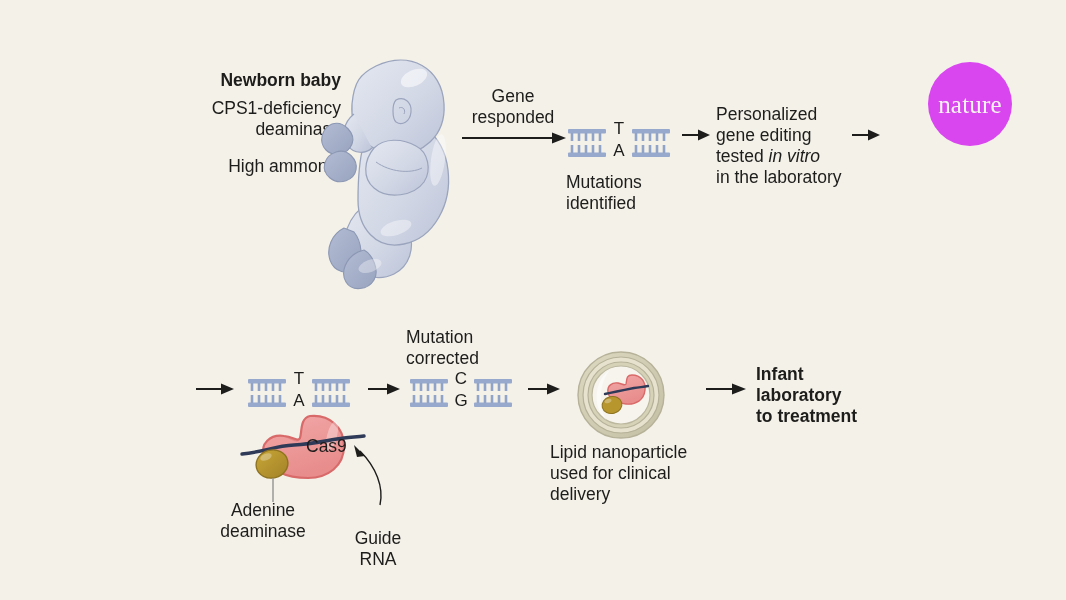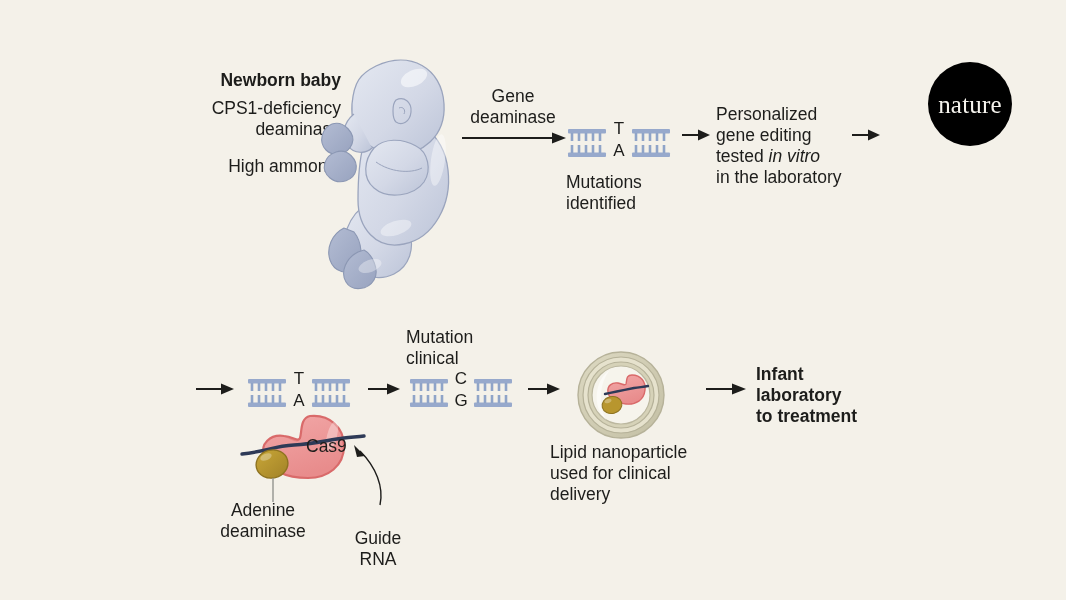--- a/index.html
+++ b/index.html
@@ -15,21 +15,21 @@
   .abs{position:absolute;}
   .txt{font-size:17.5px;line-height:21px;color:#1d1d1b;white-space:pre-line;}
   .bold{font-weight:bold;}
   .ital{font-style:italic;text-align:right;}
   .ctr{text-align:center;}
   .rgt{text-align:right;}
   .lft{text-align:left;}
   svg{display:block;overflow:visible;}
   .nature-logo{
     width:84px;height:84px;border-radius:50%;
-    background:#000000;
+    background:#d946ef;
     display:flex;align-items:center;justify-content:center;
   }
   .nature-logo span{
     font-family:"Liberation Serif", serif;
     color:#f6f4ee;font-size:25px;letter-spacing:.2px;
     line-height:1;
   }
 </style>
 </head>
 <body>
@@ -79,21 +79,21 @@
 
       <ellipse cx="96" cy="26" rx="14" ry="8" fill="#ffffff" opacity=".55" transform="rotate(-25 96 26)"></ellipse>
       <ellipse cx="120" cy="108" rx="7" ry="26" fill="#ffffff" opacity=".4" transform="rotate(8 120 108)"></ellipse>
       <ellipse cx="78" cy="176" rx="16" ry="7" fill="#ffffff" opacity=".4" transform="rotate(-18 78 176)"></ellipse>
       <ellipse cx="52" cy="214" rx="12" ry="6" fill="#ffffff" opacity=".35" transform="rotate(-20 52 214)"></ellipse>
     </svg>
   </div>
 
   <div class="abs ctr" style="left:452px;top:86px;width:122px;">
     <div class="txt">Gene
-deaminase</div>
+responded</div>
   </div>
 
   <div class="abs" style="left:462px;top:131px;">
     <svg width="104" height="14" viewBox="0 0 104 14">
       <line x1="0" y1="7" x2="92" y2="7" stroke="#1d1d1b" stroke-width="2"></line>
       <polygon points="90,1.5 104,7 90,12.5" fill="#1d1d1b"></polygon>
     </svg>
   </div>
 
   <div class="abs" style="left:566px;top:123px;">
@@ -289,21 +289,21 @@
 
   <div class="abs" style="left:368px;top:382px;">
     <svg width="32" height="14" viewBox="0 0 32 14">
       <line x1="0" y1="7" x2="21" y2="7" stroke="#1d1d1b" stroke-width="2"></line>
       <polygon points="19,1.5 32,7 19,12.5" fill="#1d1d1b"></polygon>
     </svg>
   </div>
 
   <div class="abs lft" style="left:406px;top:327px;width:140px;">
     <div class="txt">Mutation
-clinical</div>
+corrected</div>
   </div>
 
   <div class="abs" style="left:408px;top:373px;">
     <svg width="108" height="40" viewBox="0 0 108 40">
       <g>
         <rect x="2" y="6" width="38" height="4.5" rx="1" fill="#97a9cc"></rect>
         <rect x="2" y="29.5" width="38" height="4.5" rx="1" fill="#97a9cc"></rect>
         <g stroke="#8fa4c8" stroke-width="2.6">
           <line x1="6" y1="10" x2="6" y2="18"></line>
             <line x1="13" y1="10" x2="13" y2="18"></line>

